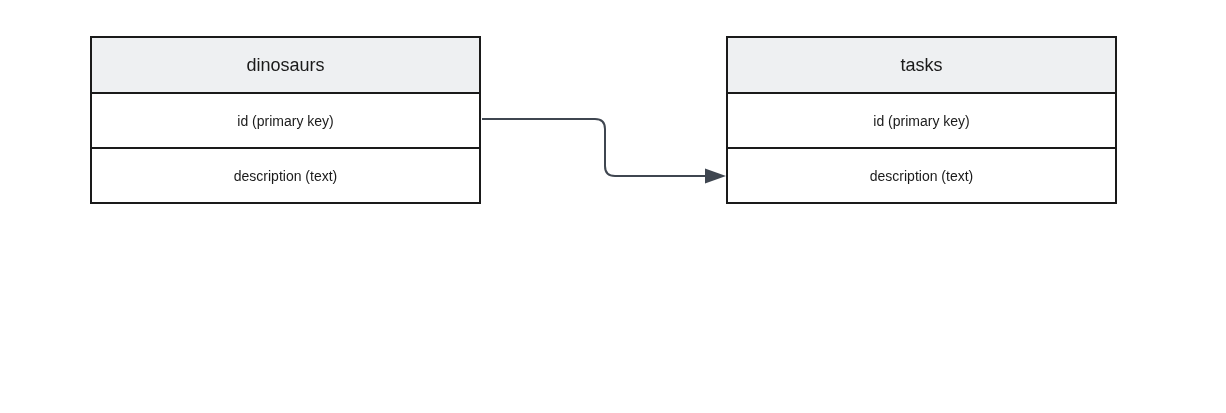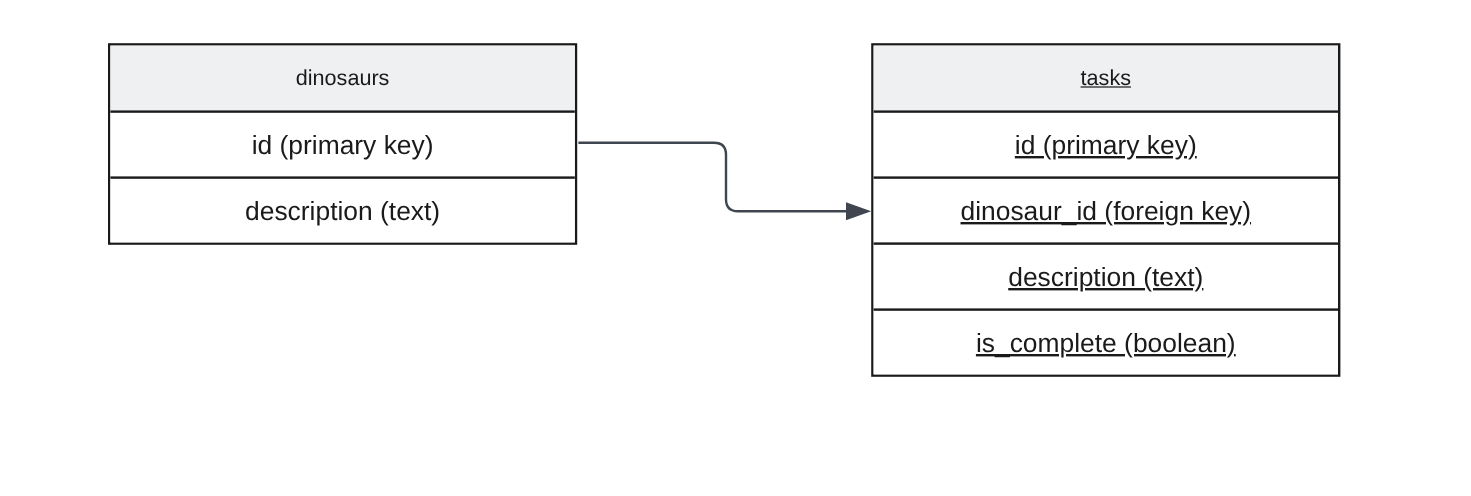--- a/index.html
+++ b/index.html
@@ -46,38 +46,38 @@
     fill: var(--connector-color);
     stroke: none;
   }
   .er-table {
     position: absolute;
     width: 391px;
     border: 2px solid var(--border-color);
     background: var(--row-fill);
   }
   .er-table--dinosaurs { left: 90px; top: 36px; }
-  .er-table--tasks     { left: 726px; top: 36px; text-decoration: underline; }
+  .er-table--tasks     { left: 726px; top: 36px; }
   .er-table__header {
     height: 54px;
     background: var(--header-fill);
     display: flex;
     align-items: center;
     justify-content: center;
     font-size: 18px;
     line-height: 1;
   }
   .er-table__row {
     height: 55px;
     border-top: 2px solid var(--border-color);
     background: var(--row-fill);
     display: flex;
     align-items: center;
     justify-content: center;
-    font-size: 22px;
+    font-size: 14px;
     line-height: 1;
   }
 </style>
 </head>
 <body>
 
 <div class="canvas">
 
   <svg class="connector-svg" viewBox="0 0 1226 413" xmlns="http://www.w3.org/2000/svg">
     <path d="M 482 119 L 595 119 Q 605 119 605 129 L 605 166 Q 605 176 615 176 L 705 176"></path>
@@ -86,18 +86,16 @@
 
   <div class="er-table er-table--dinosaurs">
     <div class="er-table__header">dinosaurs</div>
     <div class="er-table__row">id (primary key)</div>
     <div class="er-table__row">description (text)</div>
   </div>
 
   <div class="er-table er-table--tasks">
     <div class="er-table__header">tasks</div>
     <div class="er-table__row">id (primary key)</div>
-    <div class="er-table__row">dinosaur_id (foreign key)</div>
     <div class="er-table__row">description (text)</div>
-    <div class="er-table__row">is_complete (boolean)</div>
   </div>
 
 </div>
 
 </body></html>

